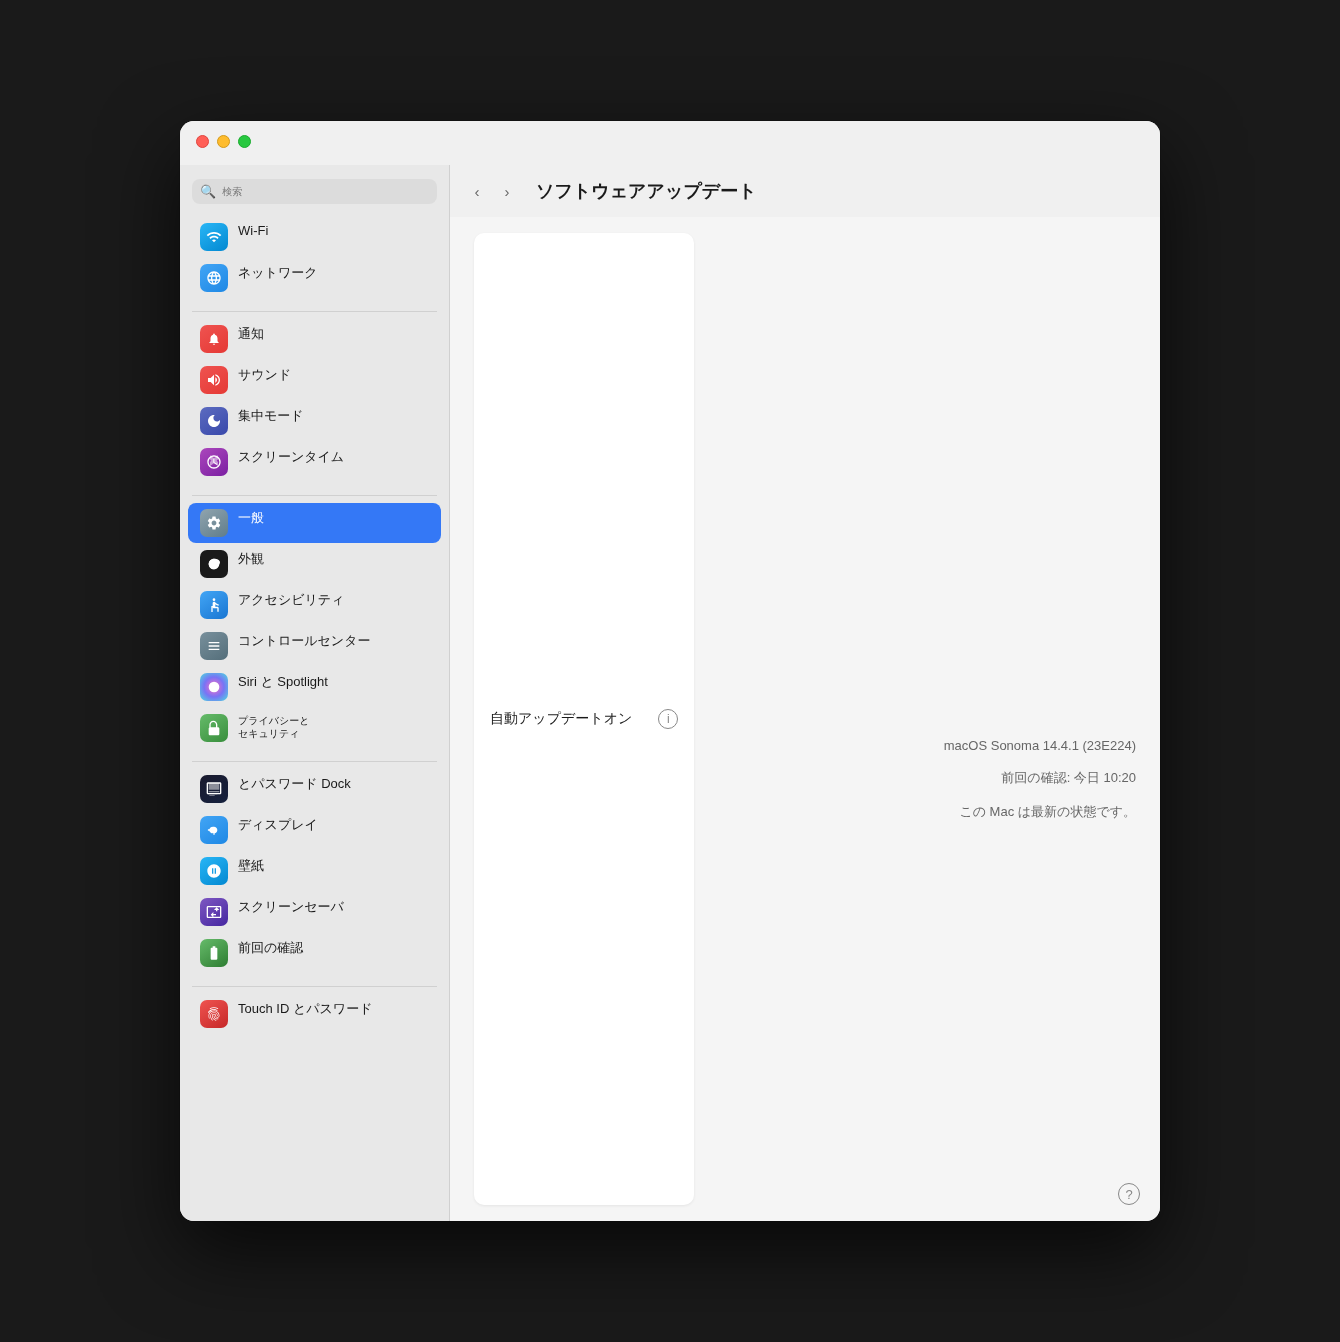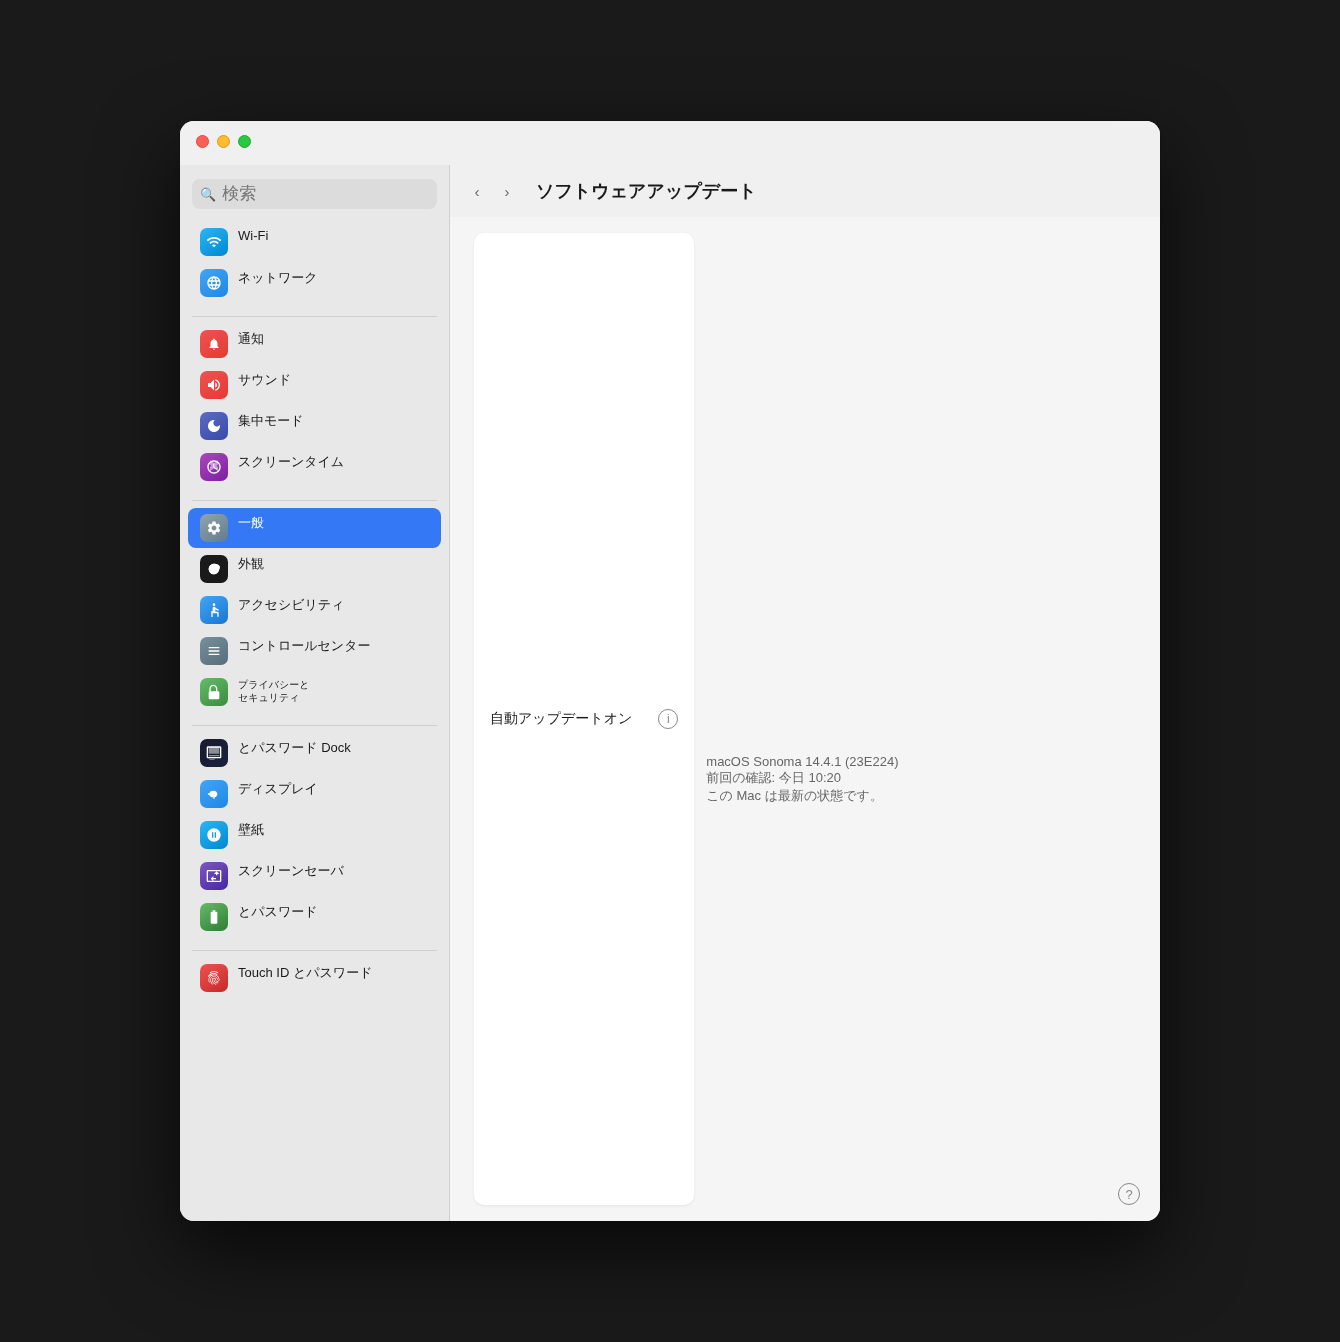--- a/index.html
+++ b/index.html
@@ -84,21 +84,21 @@
 
     .search-icon-wrap {
       color: #888;
       font-size: 13px;
     }
 
     .search-input {
       background: none;
       border: none;
       outline: none;
-      font-size: 17px;
+      font-size: 10px;
       color: #888;
       width: 100%;
     }
 
     .sidebar-group {
       margin-bottom: 6px;
     }
 
     .sidebar-item {
       display: flex;
@@ -227,23 +227,23 @@
       display: flex;
       align-items: center;
       justify-content: center;
       cursor: pointer;
     }
 
     .center-info {
       flex: 1;
       display: flex;
       flex-direction: column;
-      align-items: flex-start;
+      align-items: flex-end;
       justify-content: center;
-      gap: 0;
+      gap: 16px;
       padding-top: 120px;
     }
 
     .center-info-line {
       font-size: 13px;
       color: #666;
     }
 
     .help-btn {
       position: absolute;
@@ -401,20 +401,28 @@
         </div>
         <div class="sidebar-item">
           <div class="item-icon icon-controlcenter">
             <svg width="16" height="16" viewBox="0 0 24 24" fill="white">
               <path d="M4 6h16v2H4zm0 5h16v2H4zm0 5h16v2H4z"></path>
             </svg>
           </div>
           <span class="item-label">コントロールセンター</span>
         </div>
         <div class="sidebar-item">
+          <div class="item-icon icon-siri">
+            <svg width="16" height="16" viewBox="0 0 24 24" fill="white">
+              <circle cx="12" cy="12" r="8"></circle>
+            </svg>
+          </div>
+          <span class="item-label">Siri と Spotlight</span>
+        </div>
+        <div class="sidebar-item">
           <div class="item-icon icon-privacy">
             <svg width="16" height="16" viewBox="0 0 24 24" fill="white">
               <path d="M7 11H5V7c0-3.31 2.69-6 6-6s6 2.69 6 6v4h-2V7c0-2.21-1.79-4-4-4S7 4.79 7 7v4zm5 9c1.1 0 2-.9 2-2s-.9-2-2-2-2 .9-2 2 .9 2 2 2zm6-9H6c-1.1 0-2 .9-2 2v8c0 1.1.9 2 2 2h12c1.1 0 2-.9 2-2v-8c0-1.1-.9-2-2-2z"></path>
             </svg>
           </div>
           <span class="item-label" style="white-space: pre-line; font-size: 10px; line-height: 1.3;">プライバシーと
 セキュリティ</span>
         </div>
       </div>
 
@@ -453,21 +461,21 @@
             </svg>
           </div>
           <span class="item-label">スクリーンセーバ</span>
         </div>
         <div class="sidebar-item">
           <div class="item-icon icon-battery">
             <svg width="16" height="16" viewBox="0 0 24 24" fill="white">
               <path d="M15.67 4H14V2h-4v2H8.33C7.6 4 7 4.6 7 5.33v15.33C7 21.4 7.6 22 8.33 22h7.33c.74 0 1.34-.6 1.34-1.33V5.33C17 4.6 16.4 4 15.67 4z"></path>
             </svg>
           </div>
-          <span class="item-label">とパスワード</span>
+          <span class="item-label">前回の確認</span>
         </div>
       </div>
 
       <div class="sidebar-divider"></div>
 
       <div class="sidebar-group">
         <div class="sidebar-item">
           <div class="item-icon icon-touchid">
             <svg width="16" height="16" viewBox="0 0 24 24" fill="white">
               <path d="M17.81 4.47c-.08 0-.16-.02-.23-.06C15.66 3.42 14 3 12.01 3c-1.98 0-3.86.47-5.57 1.41-.24.13-.54.04-.68-.2-.13-.24-.04-.55.2-.68C7.82 2.52 9.86 2 12.01 2c2.13 0 3.99.47 6.03 1.52.25.13.34.43.21.67-.09.18-.26.28-.44.28zM3.5 9.72c-.1 0-.2-.03-.29-.09-.23-.16-.28-.47-.12-.7.99-1.4 2.25-2.5 3.75-3.27C9.98 4.04 14 4.03 17.15 6.65c.22.18.25.49.07.71-.18.22-.49.25-.71.07-2.89-2.37-6.54-2.36-9.31-.01-1.37.68-2.52 1.66-3.43 2.94-.09.14-.23.21-.37.21h-.1zm6.25 12.07c-.13 0-.26-.05-.35-.15-.87-.87-1.34-1.43-2.01-2.64-.69-1.23-1.05-2.73-1.05-4.34 0-2.97 2.54-5.39 5.66-5.39s5.66 2.42 5.66 5.39c0 .28-.22.5-.5.5s-.5-.22-.5-.5c0-2.42-2.09-4.39-4.66-4.39-2.57 0-4.66 1.97-4.66 4.39 0 1.44.32 2.77.93 3.85.64 1.15 1.08 1.64 1.85 2.42.19.2.19.51 0 .71-.11.1-.24.15-.37.15zm7.17-1.85c-1.19 0-2.24-.3-3.1-.89-1.49-1.01-2.38-2.65-2.38-4.39 0-.28.22-.5.5-.5s.5.22.5.5c0 1.41.72 2.74 1.94 3.56.71.48 1.54.71 2.54.71.24 0 .64-.03 1.04-.1.27-.05.53.13.58.41.05.27-.13.53-.41.58-.57.11-1.07.12-1.21.12zM14.91 22c-.04 0-.09-.01-.13-.02-1.59-.44-2.63-1.03-3.72-2.1-1.4-1.39-2.17-3.24-2.17-5.22 0-1.62 1.38-2.94 3.08-2.94 1.7 0 3.08 1.32 3.08 2.94 0 1.07.93 1.94 2.08 1.94s2.08-.87 2.08-1.94c0-3.77-3.25-6.83-7.25-6.83-2.84 0-5.44 1.58-6.61 4.03-.39.81-.59 1.76-.59 2.8 0 .78.07 2.01.67 3.61.1.26-.03.55-.29.64-.26.1-.55-.04-.64-.29-.49-1.31-.73-2.61-.73-3.96 0-1.2.23-2.29.68-3.24 1.33-2.79 4.28-4.6 7.51-4.6 4.55 0 8.25 3.51 8.25 7.83 0 1.62-1.38 2.94-3.08 2.94s-3.08-1.32-3.08-2.94c0-1.07-.93-1.94-2.08-1.94s-2.08.87-2.08 1.94c0 1.71.66 3.31 1.87 4.51.95.94 1.86 1.46 3.27 1.85.27.07.42.35.35.61-.05.23-.26.38-.47.38z"></path>

